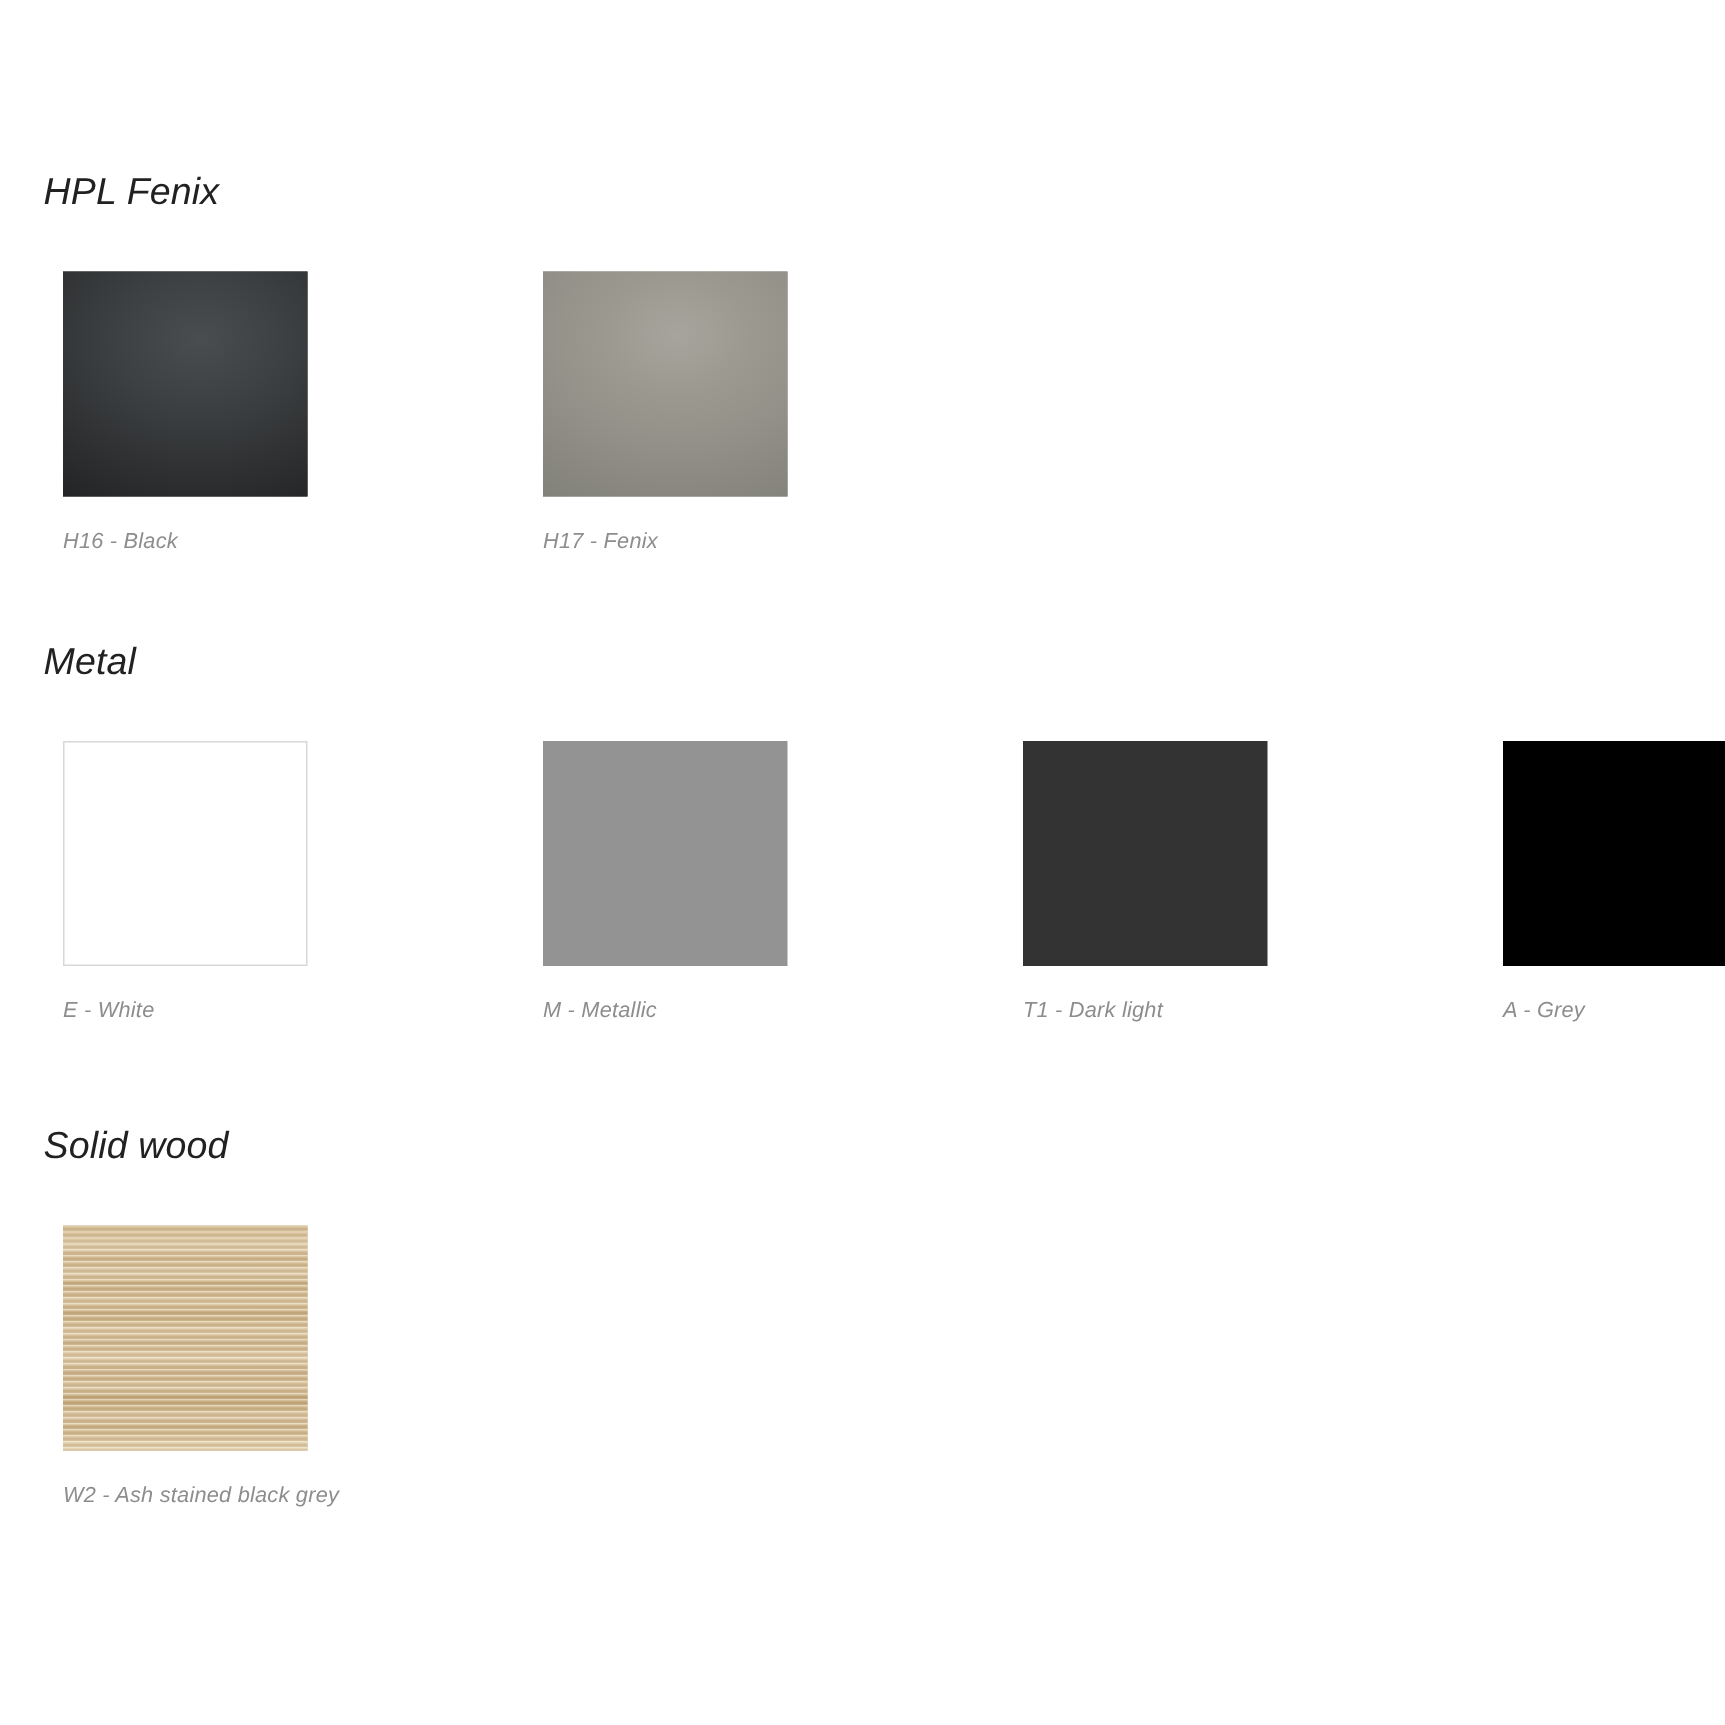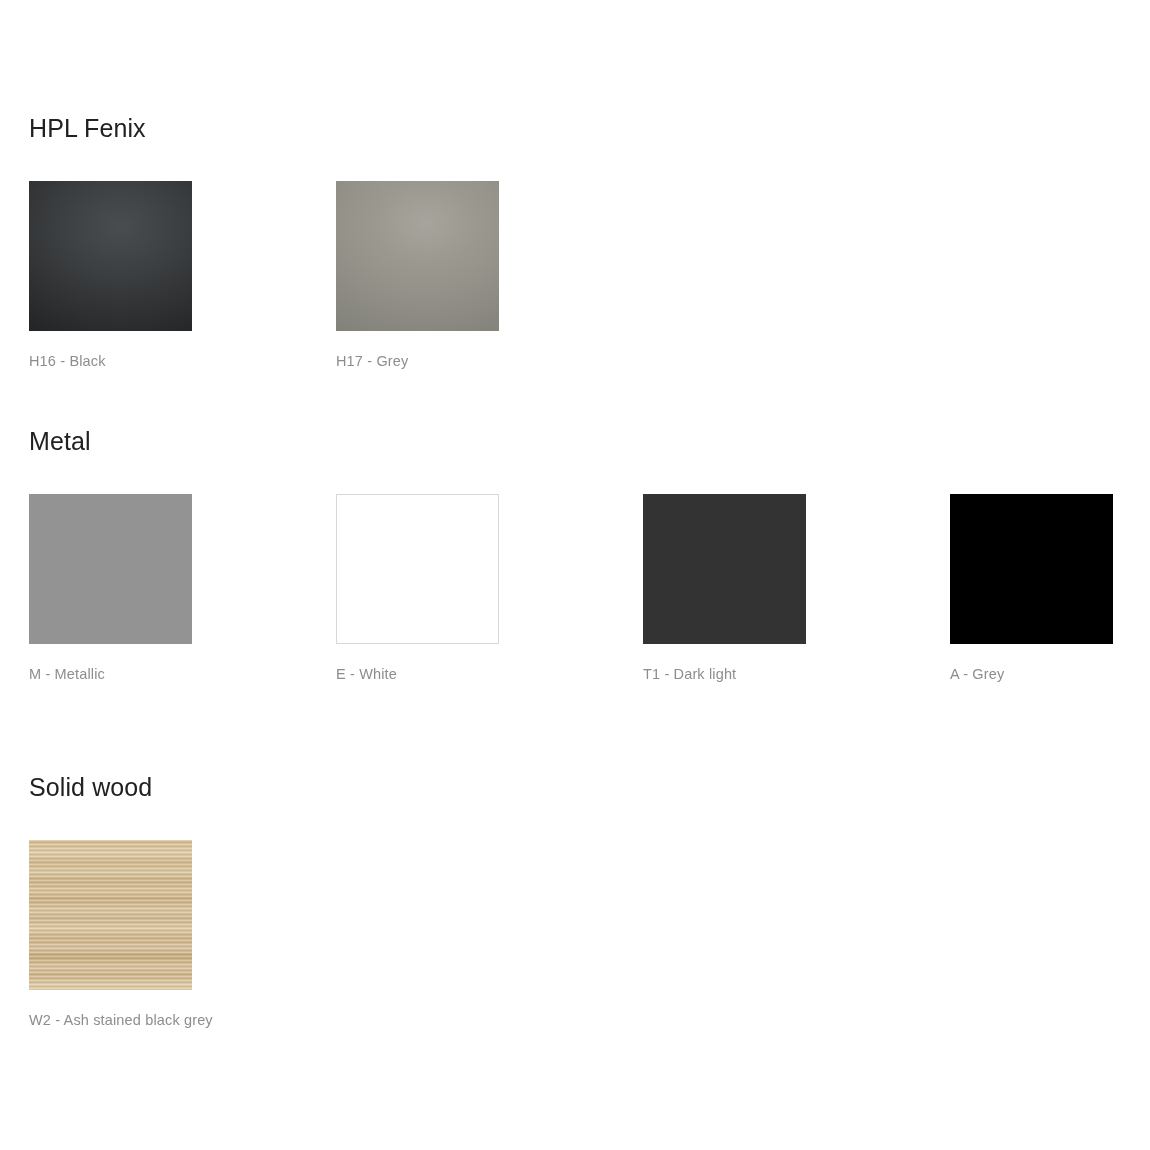--- a/index.html
+++ b/index.html
@@ -15,49 +15,51 @@
     -webkit-font-smoothing: antialiased;
     overflow: hidden;
   }
 
   .page {
     position: relative;
     width: 930px;
     height: 1150px;
     box-sizing: border-box;
     padding: 12px 0 0 29px;
+    font-style: italic;
   }
 
   
   .section {
     position: absolute;
     left: 29px;
   }
   .section-hpl   { top: 113px; }
   .section-metal { top: 426px; }
-  .section-wood  { top: 772px; }
+  .section-wood  { top: 749px; }
 
   .section-title {
     font-size: 25px;
     font-weight: 400;
     line-height: 30px;
     color: #212121;
     letter-spacing: 0.1px;
     margin: 0 0 38px 0;
     white-space: nowrap;
   }
 
   
   .swatch-row {
     display: flex;
     align-items: flex-start;
   }
   .swatch-item {
     width: 163px;
     margin-right: 144px;
+    margin-left: 13px;
   }
   .swatch-item:last-child {
     margin-right: 0;
   }
 
   .swatch-chip {
     width: 163px;
     height: 150px;
     display: block;
     position: relative;
@@ -178,42 +180,42 @@
 
     <div class="swatch-row">
 
       <div class="swatch-item">
         <span class="swatch-chip chip-h16"></span>
         <span class="swatch-label">H16 - Black</span>
       </div>
 
       <div class="swatch-item">
         <span class="swatch-chip chip-h17"></span>
-        <span class="swatch-label">H17 - Grey</span>
+        <span class="swatch-label">H17 - Fenix</span>
       </div>
 
     </div>
   </section>
 
   <section class="section section-metal">
     <h2 class="section-title">Metal</h2>
 
     <div class="swatch-row">
 
       <div class="swatch-item">
+        <span class="swatch-chip chip-white"></span>
+        <span class="swatch-label">E - White</span>
+      </div>
+
+      <div class="swatch-item">
         <span class="swatch-chip chip-metallic"></span>
         <span class="swatch-label">M - Metallic</span>
       </div>
 
       <div class="swatch-item">
-        <span class="swatch-chip chip-white"></span>
-        <span class="swatch-label">E - White</span>
-      </div>
-
-      <div class="swatch-item">
         <span class="swatch-chip chip-darkgrey"></span>
         <span class="swatch-label">T1 - Dark light</span>
       </div>
 
       <div class="swatch-item">
         <span class="swatch-chip chip-black"></span>
         <span class="swatch-label">A - Grey</span>
       </div>
 
     </div>

